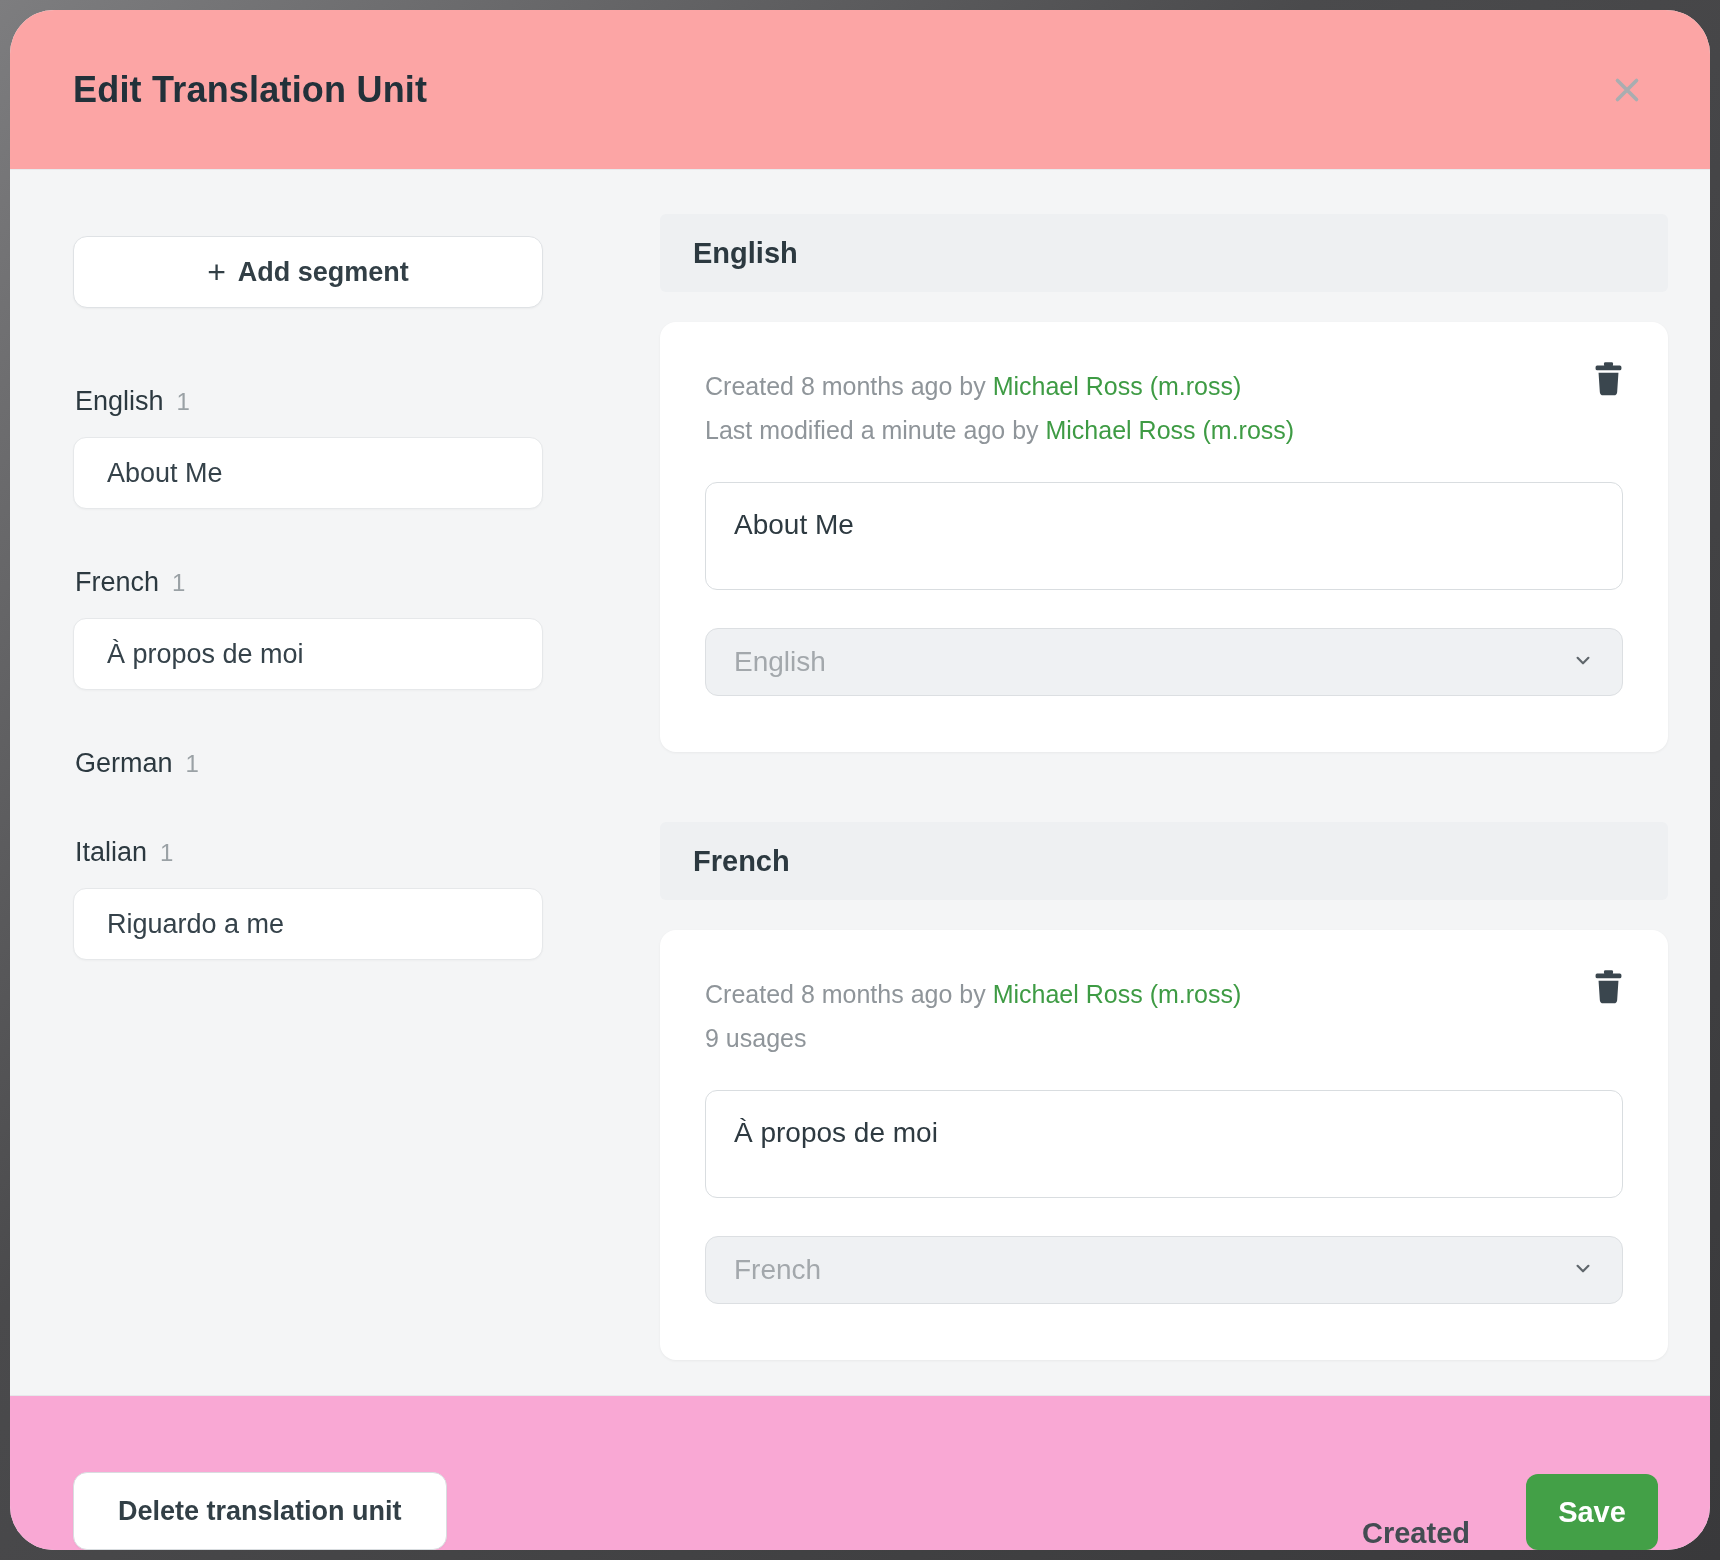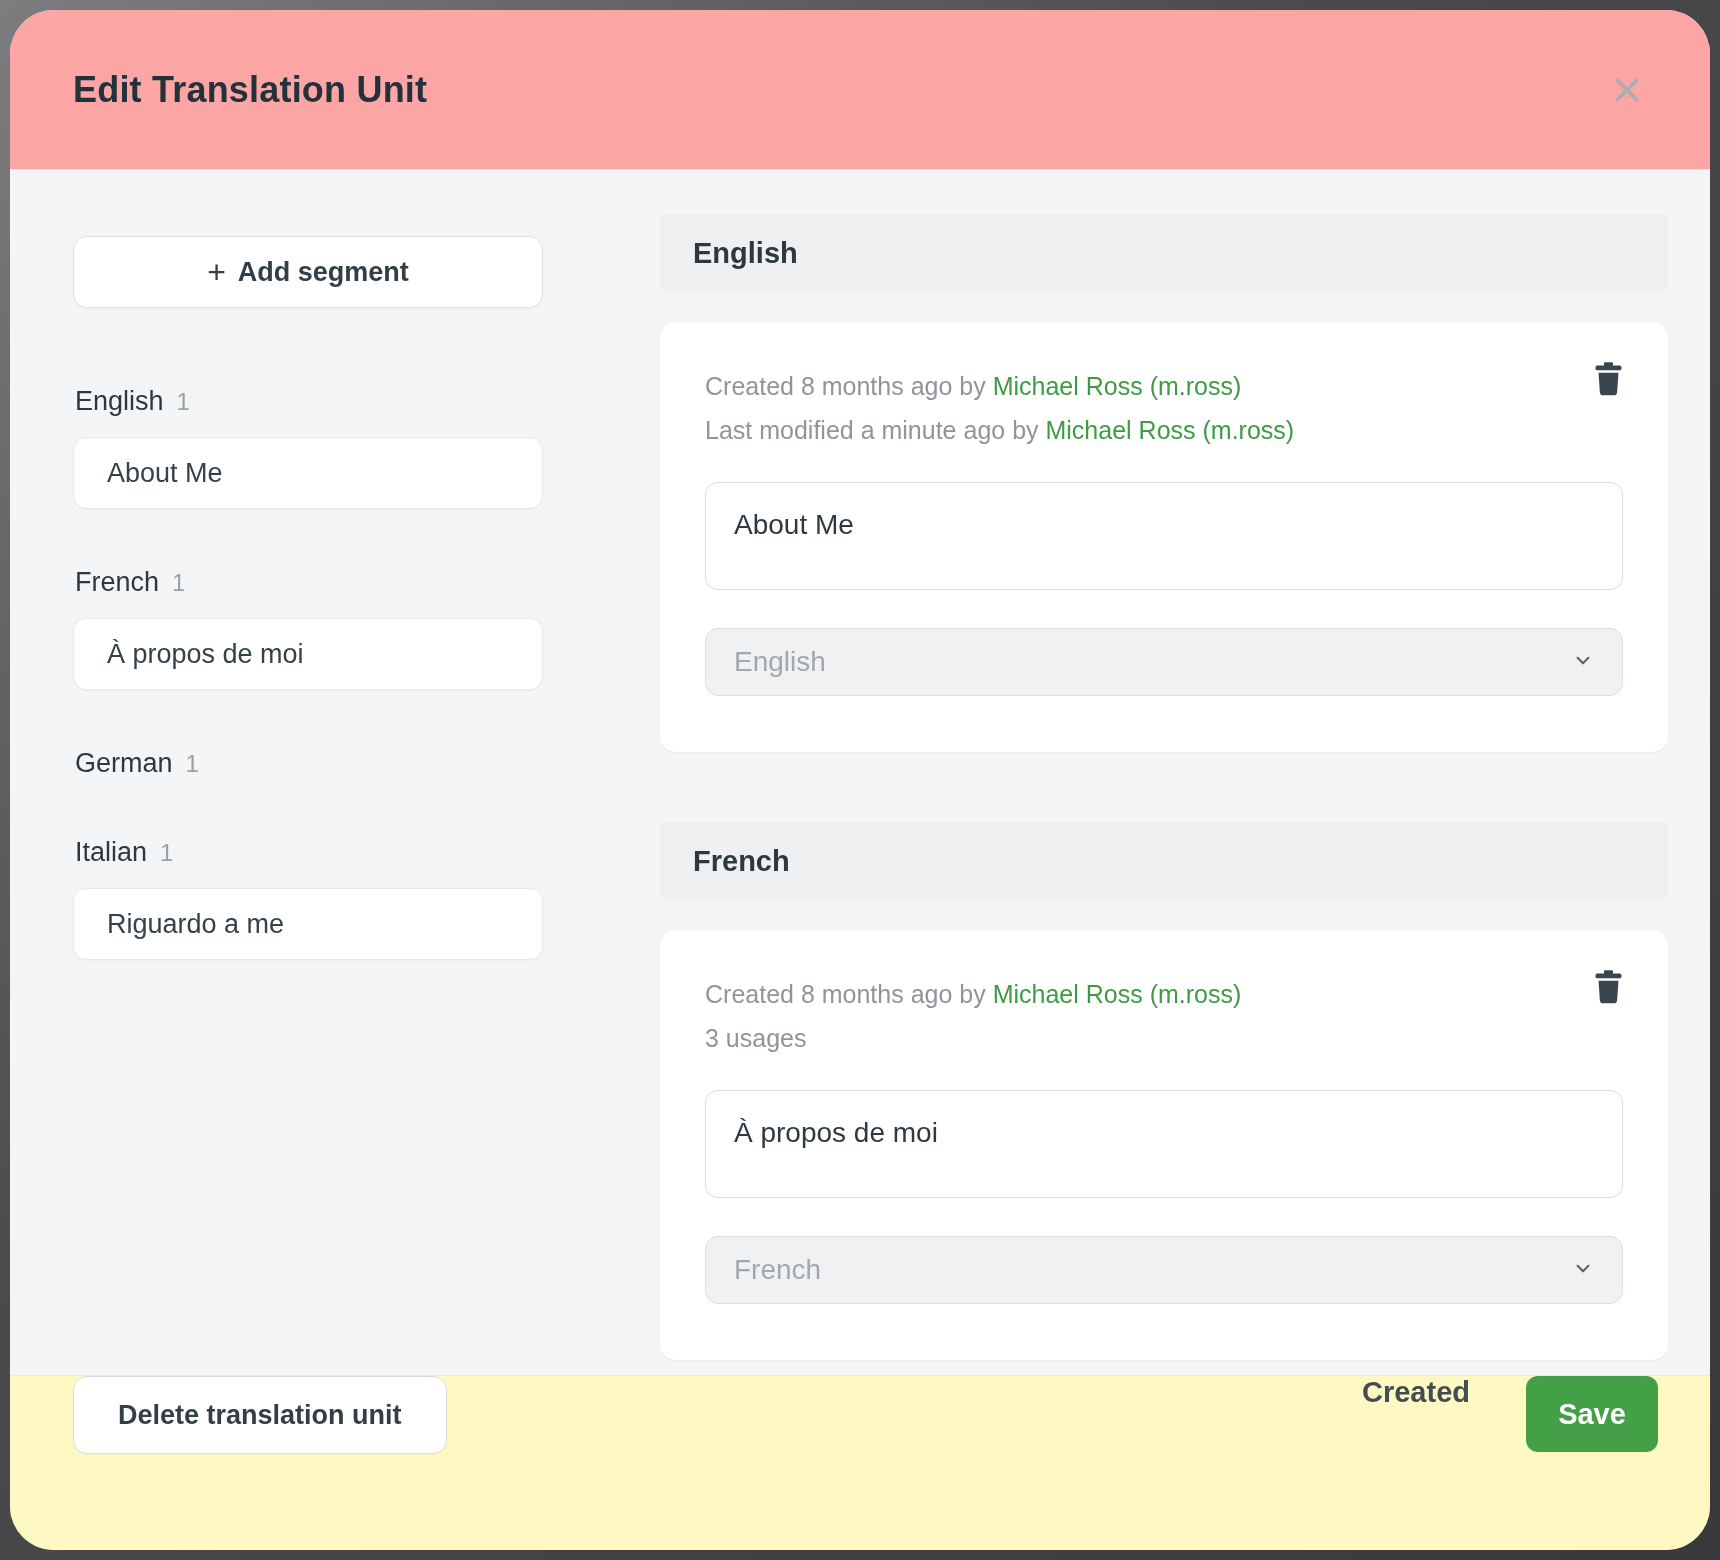--- a/index.html
+++ b/index.html
@@ -74,22 +74,22 @@
     resize:none; outline:none; line-height:1.4;
   }
   .panel-select {
     margin-top:38px; height:68px; background:#eff1f3; border:1px solid #dcdfe2;
     border-radius:13px; display:flex; align-items:center; justify-content:space-between;
     padding:0 26px 0 28px; cursor:pointer;
   }
   .panel-select-value { font-size:28px; color:#a3a8ac; }
   
   .modal-footer {
-    flex:0 0 auto; height:175px; background:#fef9c3; border-top:1px solid #e6e8ea;
-    display:flex; align-items:flex-start; padding:0 52px 0 63px;
+    flex:0 0 auto; height:155px; background:#f9a8d4; border-top:1px solid #e6e8ea;
+    display:flex; align-items:flex-end; padding:0 52px 0 63px;
   }
   .delete-btn {
     height:78px; padding:0 44px; background:#ffffff; border:1px solid #d9dde0;
     border-radius:14px; font-family:inherit; font-size:27px; font-weight:700;
     color:#323f46; cursor:pointer; box-shadow:0 1px 2px rgba(0,0,0,0.03);
   }
   .footer-spacer { flex:1 1 auto; }
   .cancel-btn {
     background:none; border:none; font-family:inherit; font-size:29px; font-weight:600;
     color:#434c52; cursor:pointer; margin-right:56px;
@@ -209,21 +209,21 @@
               <svg width="31" height="34" viewBox="0 0 24 26" fill="#3a464e">
                 <rect x="8.5" y="0" width="7" height="3.2" rx="1"></rect>
                 <rect x="2" y="2.6" width="20" height="3.6" rx="1.2"></rect>
                 <path d="M4.3 8.2h15.4l-1 15a2.6 2.6 0 0 1-2.6 2.4H7.9a2.6 2.6 0 0 1-2.6-2.4l-1-15z"></path>
               </svg>
             </span>
           </button>
           <div class="meta-line">
             <span>Created 8 months ago by </span><span class="author">Michael Ross (m.ross)</span>
           </div>
-          <div class="meta-line meta-usages">3 usages</div>
+          <div class="meta-line meta-usages">9 usages</div>
           <textarea class="panel-textarea" spellcheck="false" style="">À propos de moi</textarea>
           <div class="panel-select">
             <span class="panel-select-value">French</span>
             <span>
               <svg width="26" height="26" viewBox="0 0 24 24" fill="none">
                 <path d="M7 10l5 5 5-5" stroke="#5f666b" stroke-width="2" fill="none" stroke-linecap="round" stroke-linejoin="round"></path>
               </svg>
             </span>
           </div>
         </div>

